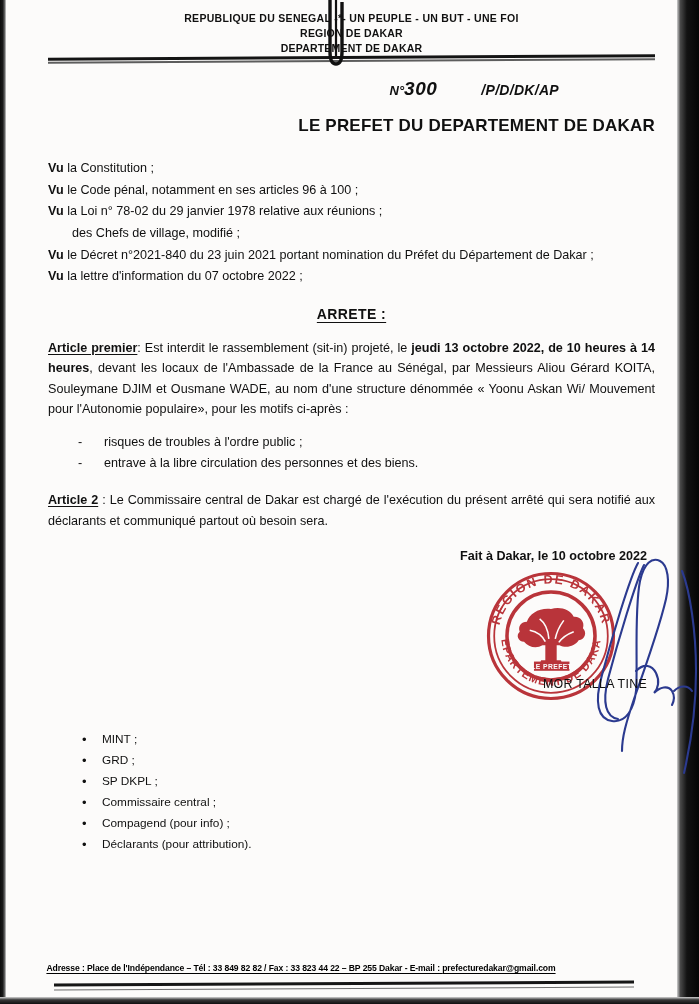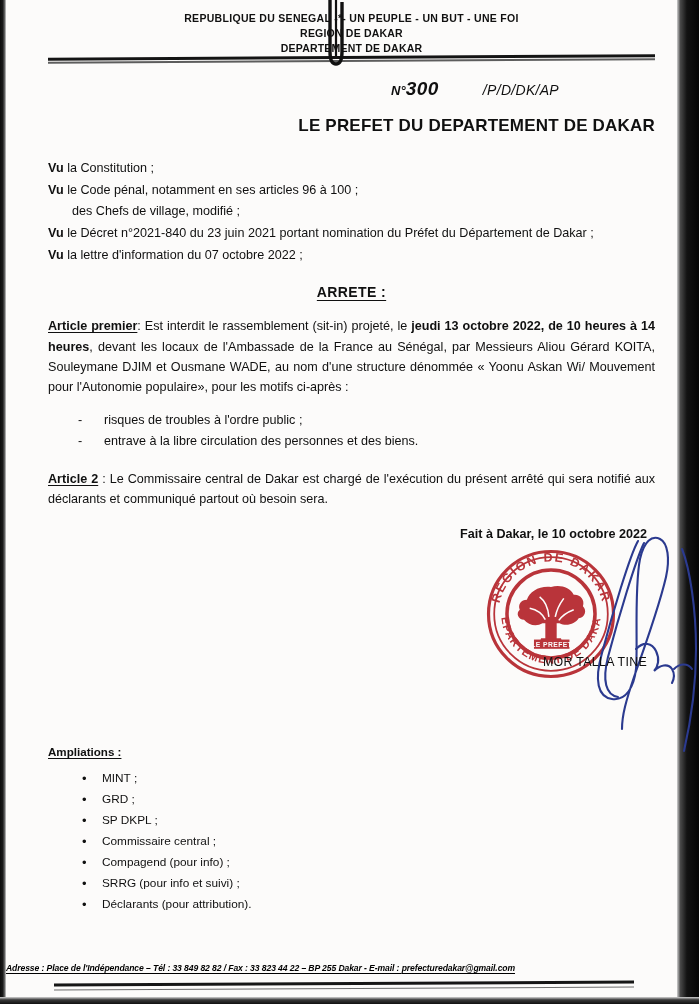--- a/index.html
+++ b/index.html
@@ -114,21 +114,21 @@
     font-weight: bold;
   }
   .ref-num {
     font-size: 19px;
     font-weight: bold;
     letter-spacing: 0.5px;
     text-align: center;
   }
   .ref-suffix {
     font-size: 14px;
-    font-weight: normal;
+    font-weight: bold;
     letter-spacing: 0.3px;
     padding-left: 44px;
   }
 
   
   .analyse-wrap {
     margin-top: 18px;
     display: flex;
     justify-content: flex-end;
   }
@@ -276,21 +276,21 @@
     top: -1px;
     font-size: 13px;
   }
 
   
   .footer {
     position: absolute;
     left: 0;
     bottom: 22px;
     width: 590px;
-    font-style: italic;
+    text-align: center;
   }
   .footer-text {
     display: inline-block;
     font-size: 8.6px;
     font-weight: bold;
     letter-spacing: -0.1px;
     text-decoration: underline;
     text-underline-offset: 2px;
     white-space: nowrap;
   }
@@ -344,20 +344,21 @@
       <div class="refline">
         <span class="ref-no">N°</span><span class="ref-num">300</span><span class="ref-suffix">/P/D/DK/AP</span>
       </div>
 
 
       <div class="doc-title">LE PREFET DU DEPARTEMENT DE DAKAR</div>
 
       <div class="vu-list">
         <div class="vu-item"><span class="vu">Vu</span><span> la Constitution ;</span></div>
         <div class="vu-item"><span class="vu">Vu</span><span> le Code pénal, notamment en ses articles 96 à 100 ;</span></div>
+        <div class="vu-item"><span class="vu">Vu</span><span> la Loi n° 78-02 du 29 janvier 1978 relative aux réunions ;</span></div>
         <div class="vu-cont">des Chefs de village, modifié ;</div>
         <div class="vu-item"><span class="vu">Vu</span><span> le Décret n°2021-840 du 23 juin 2021 portant nomination du Préfet du Département de Dakar ;</span></div>
         <div class="vu-item"><span class="vu">Vu</span><span> la lettre d'information du 07 octobre 2022 ;</span></div>
       </div>
 
       <div class="arrete"><span>ARRETE :</span></div>
 
       <div class="article"><span class="art-label">Article premier</span><span>: Est interdit le rassemblement (sit-in) projeté, le </span><span class="b">jeudi 13 octobre 2022, de 10 heures à 14 heures</span><span>, devant les locaux de l'Ambassade de la France au Sénégal, par Messieurs Aliou Gérard KOITA, Souleymane DJIM et Ousmane WADE, au nom d'une structure dénommée « Yoonu Askan Wi/ Mouvement pour l'Autonomie populaire», pour les motifs ci-après :</span></div>
 
       <div class="motifs">
@@ -420,28 +421,26 @@
                      C82 136 90 134 94 140 C97 145 96 150 94 154"></path>
             <path d="M96 140 C102 134 110 134 114 140"></path>
             <path d="M140 134 L152 132"></path>
             <path d="M104 20 C112 40 118 80 118 120 C118 160 112 196 106 222"></path>
           </g>
         </svg>
 
         <div class="sig-name">MOR TALLA TINE</div>
       </div>
 
-      <div class="ampl"><span>Ampliations :</span></div>
       <ul class="ampl-list">
         <li>MINT ;</li>
         <li>GRD ;</li>
         <li>SP DKPL ;</li>
         <li>Commissaire central ;</li>
         <li>Compagend (pour info) ;</li>
-        <li>SRRG (pour info et suivi) ;</li>
         <li>Déclarants (pour attribution).</li>
       </ul>
 
     </div>
 
     <div class="footer">
       <span class="footer-text"><span>Adresse : Place de l'Indépendance – Tél : 33 849 82 82 / Fax : 33 823 44 22 – BP 255 Dakar - E-mail : </span><span class="footer-mail">prefecturedakar@gmail.com</span></span>
     </div>
     <div class="footer-rule"></div>
     <div class="footer-rule2"></div>

